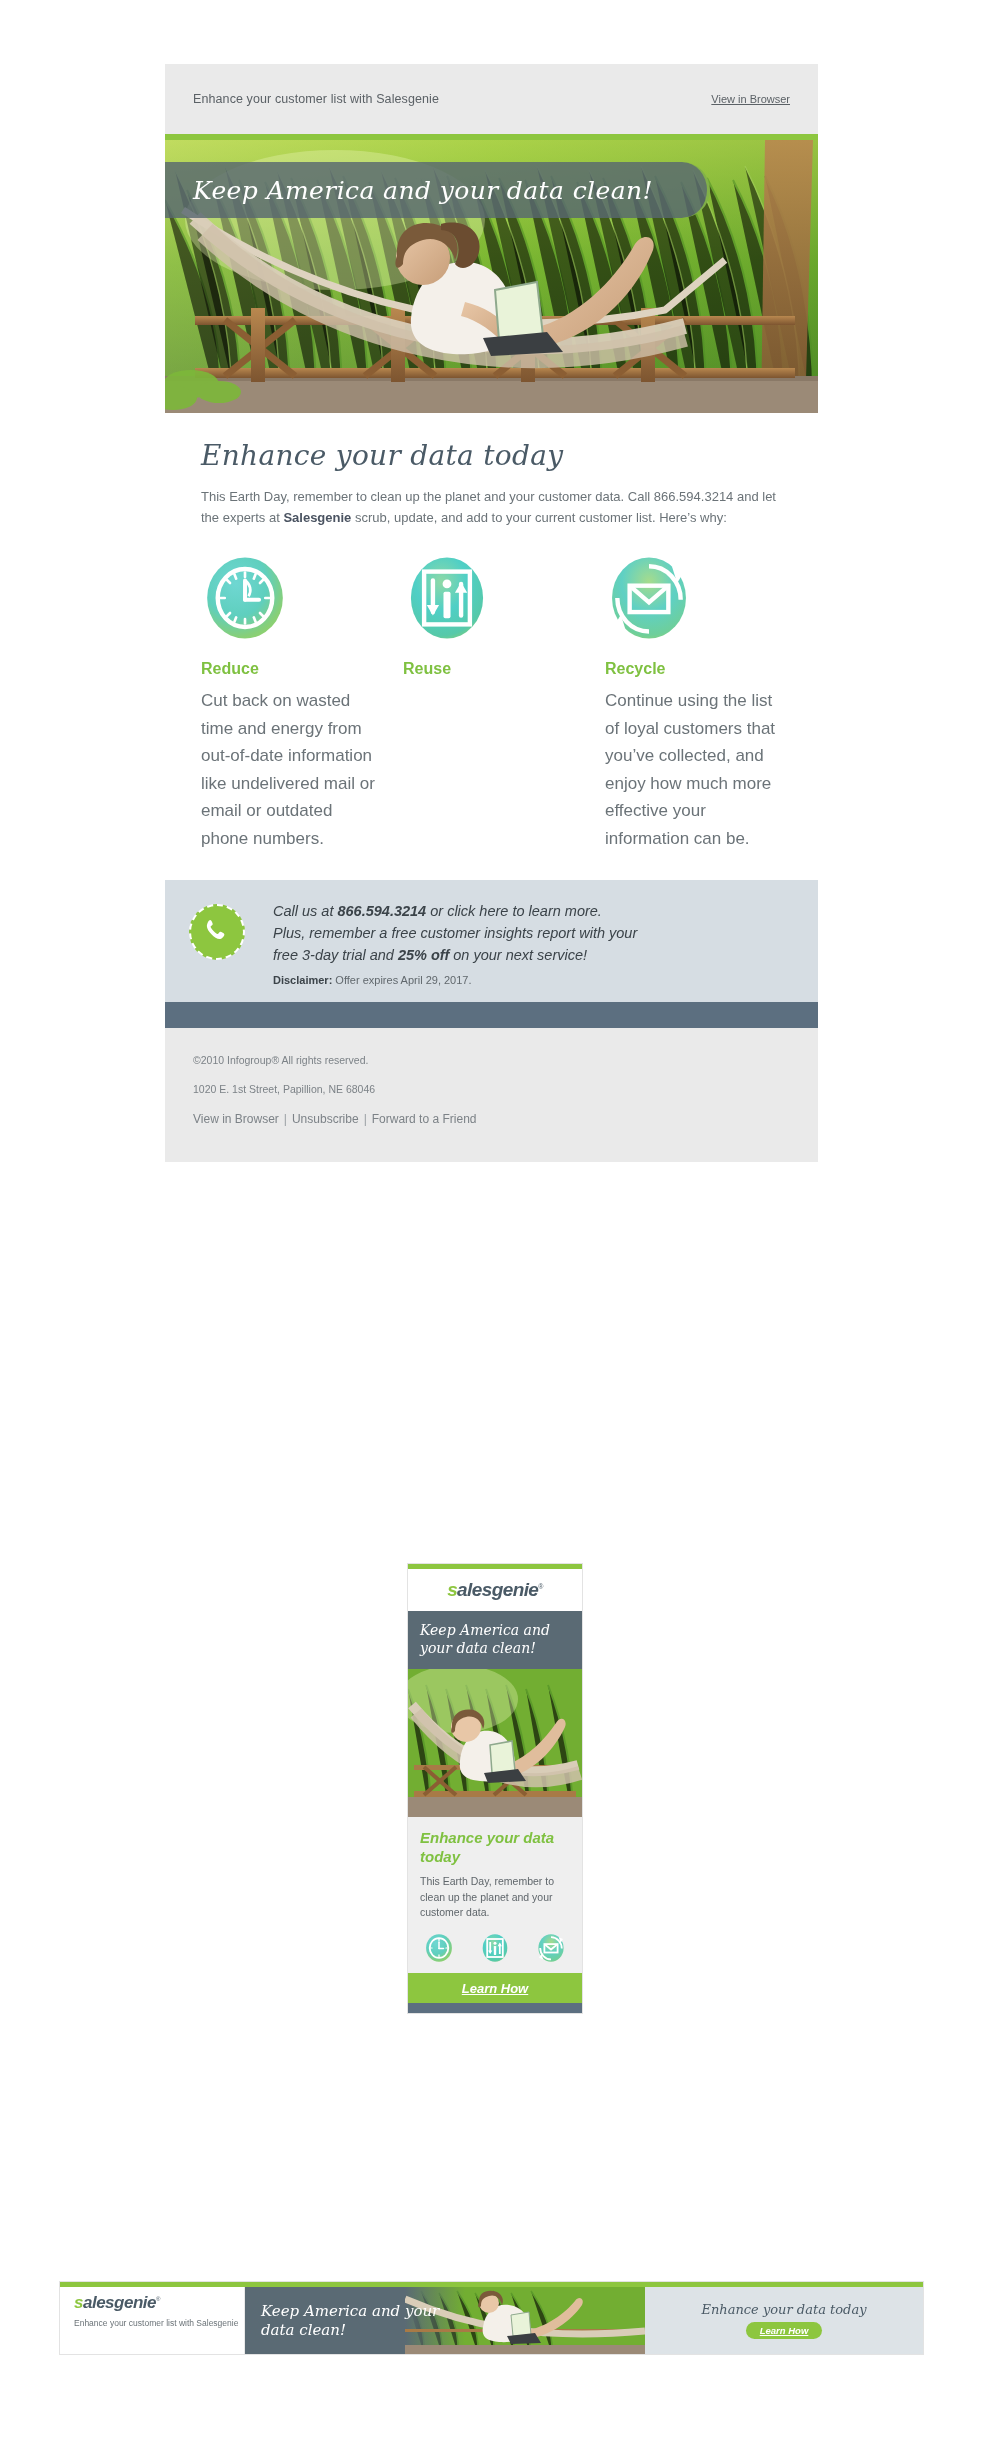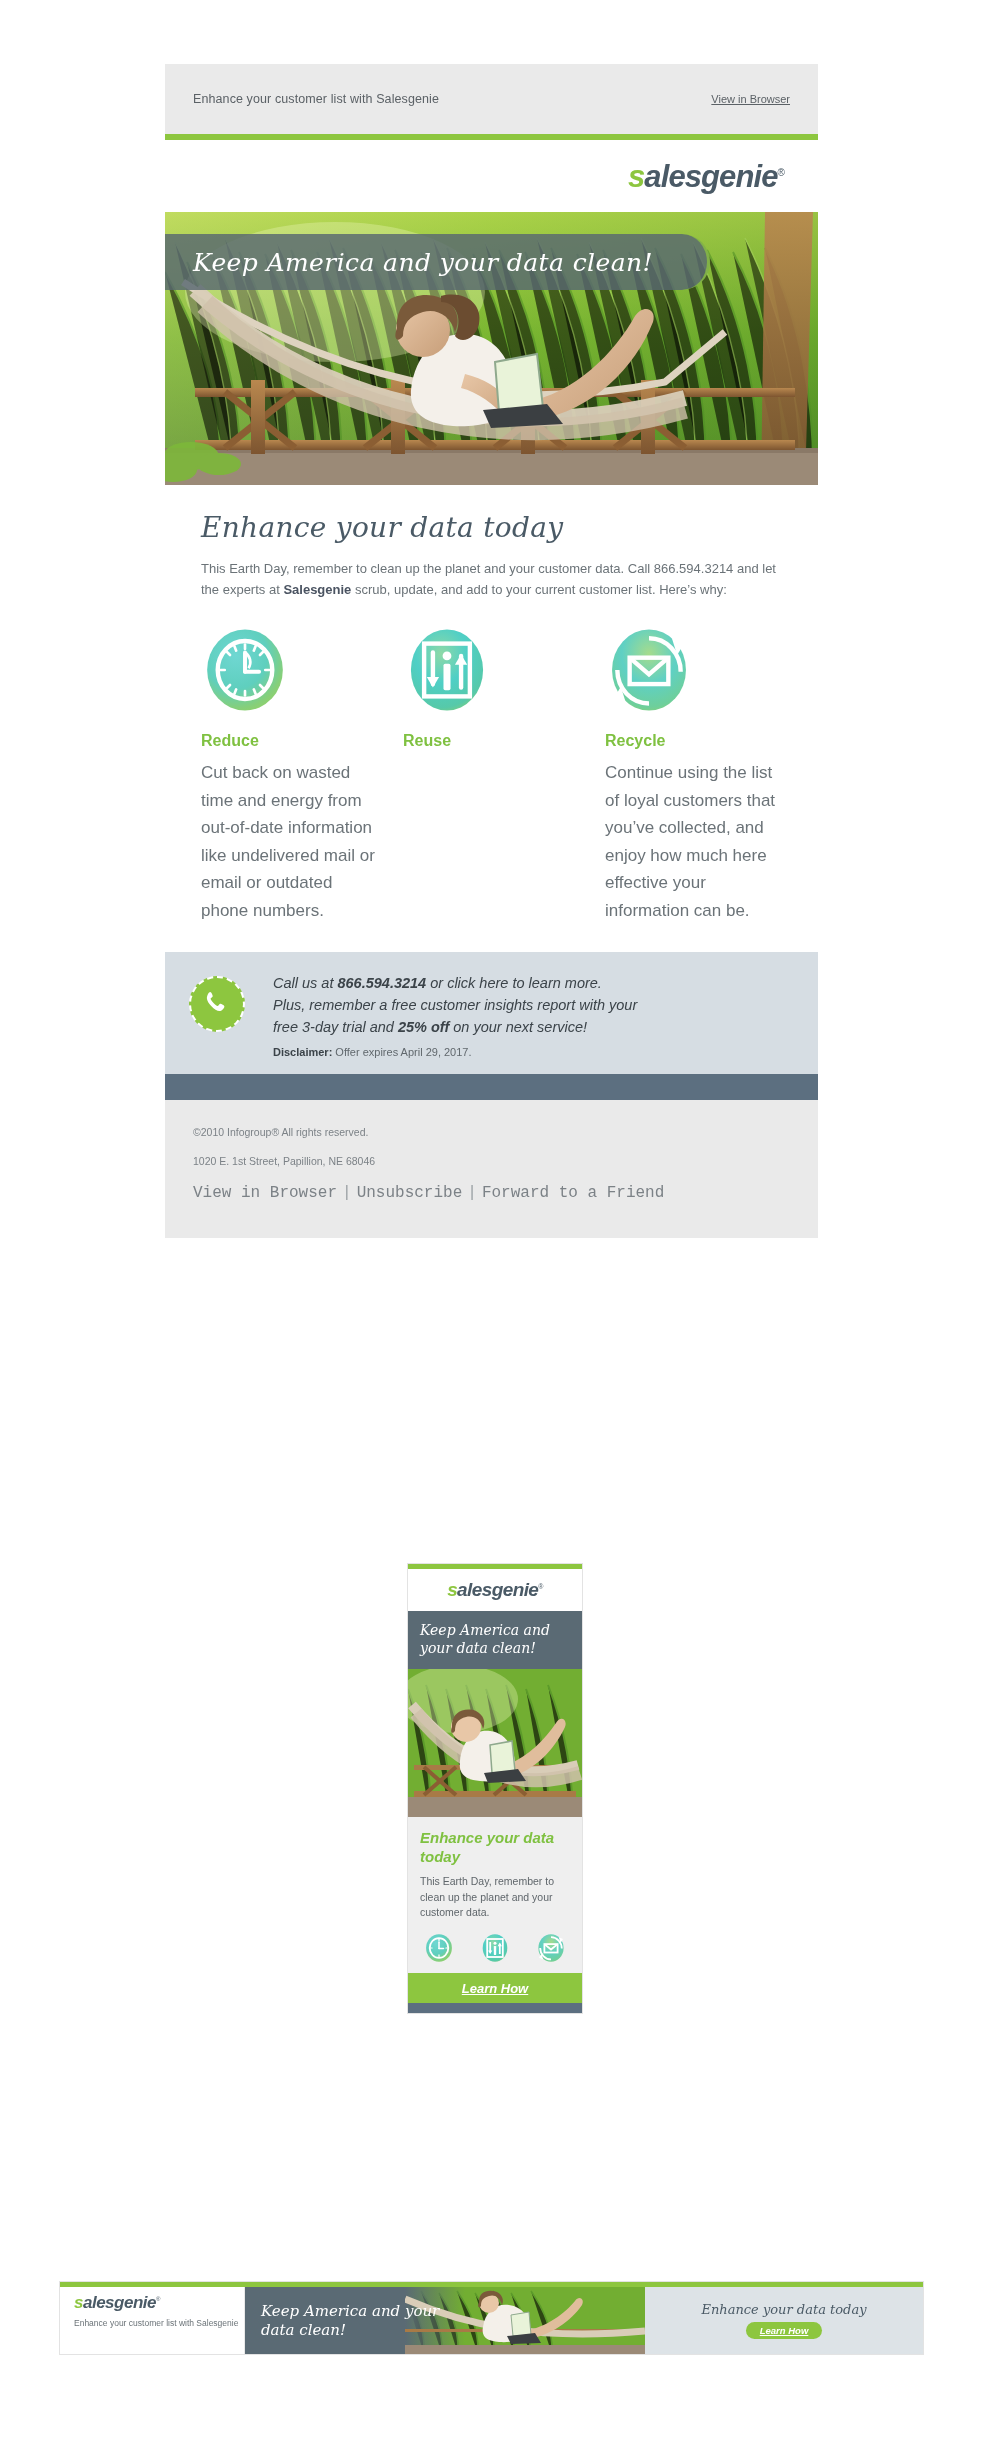--- a/index.html
+++ b/index.html
@@ -116,21 +116,21 @@
   }
   .cta-line b { font-style: italic; }
   .cta-disclaimer {
     margin-top: 8px; font-size: 11px; color: #61686d;
   }
   .cta-disclaimer b { color: #3b4349; }
 
   .slate-bar { height: 26px; background: #5c6f80; }
   .footer { background:#eaeaea; padding: 26px 28px 36px 28px; }
   .footer-line { font-size: 10.5px; color: #7c8287; margin-bottom: 17px; }
-  .footer-links { font-size: 16px; color: #7c8287; font-family: Liberation Mono, monospace; }
+  .footer-links { font-size: 12px; color: #7c8287; }
   .footer-links span.lnk { cursor:pointer; }
   .footer-links span.sep { padding: 0 5px; color: #9aa0a4; }
 
   
   .sky {
     position: absolute;
     left: 408px; top: 1564px;
     width: 174px;
     background: #efefef;
     box-shadow: 0 0 0 1px #e3e3e3;
@@ -222,23 +222,20 @@
 
   <div class="preheader">
     <div class="preheader-text">Enhance your customer list with Salesgenie</div>
     <div class="preheader-link">View in Browser</div>
   </div>
 
   <div class="email-card">
 
     <div class="green-rule"></div>
 
-    <div class="logo-row">
-      <div class="logo"><span class="s">s</span><span>alesgenie</span><span class="reg">®</span></div>
-    </div>
 
     <div class="hero">
       <svg class="hero-photo" viewBox="0 0 653 273" preserveAspectRatio="xMidYMid slice">
         <defs>
           <linearGradient id="jgl" x1="0" y1="0" x2="0" y2="1">
             <stop offset="0" stop-color="#b9d84f"></stop>
               <stop offset=".45" stop-color="#6fae2c"></stop>
             <stop offset="1" stop-color="#3f7a22"></stop>
           </linearGradient>
           <linearGradient id="sky2" x1="0" y1="0" x2="1" y2="0">
@@ -440,21 +437,21 @@
             </defs>
             <ellipse cx="50" cy="50" rx="42" ry="46" fill="url(#wc3)"></ellipse>
             <path d="M50 14 A36 38 0 0 1 86 52" fill="none" stroke="#fff" stroke-width="5"></path>
             <path d="M50 88 A36 38 0 0 1 14 50" fill="none" stroke="#fff" stroke-width="5"></path>
             <path d="M76 14 L90 20 L82 33 Z" fill="#fff"></path>
             <path d="M24 88 L10 82 L18 69 Z" fill="#fff"></path>
             <rect x="28" y="36" width="44" height="30" fill="none" stroke="#fff" stroke-width="5"></rect>
             <path d="M28 36 L50 55 L72 36" fill="none" stroke="#fff" stroke-width="5"></path>
           </svg>
           <div class="col-title">Recycle</div>
-          <div class="col-text">Continue using the list of loyal customers that you’ve collected, and enjoy how much here effective your information can be.</div>
+          <div class="col-text">Continue using the list of loyal customers that you’ve collected, and enjoy how much more effective your information can be.</div>
         </div>
       </div>
     </div>
   </div>
 
   <div class="cta">
     <div class="phone-badge">
       <svg width="30" height="30" viewBox="0 0 24 24">
         <path fill="#ffffff" d="M6.6 2.4c.9 0 2 2.6 2 3.3 0 .6-1.5 1.2-1.7 1.9-.3 1.3 4.4 6.1 5.7 5.9.8-.1 1.3-1.7 2-1.7.8 0 3.3 1.2 3.3 2.1 0 1.6-2.3 3.7-3.9 3.7-3.6 0-10.1-6.6-10.1-10.2 0-1.6 1.1-5 2.7-5z"></path>
       </svg>

